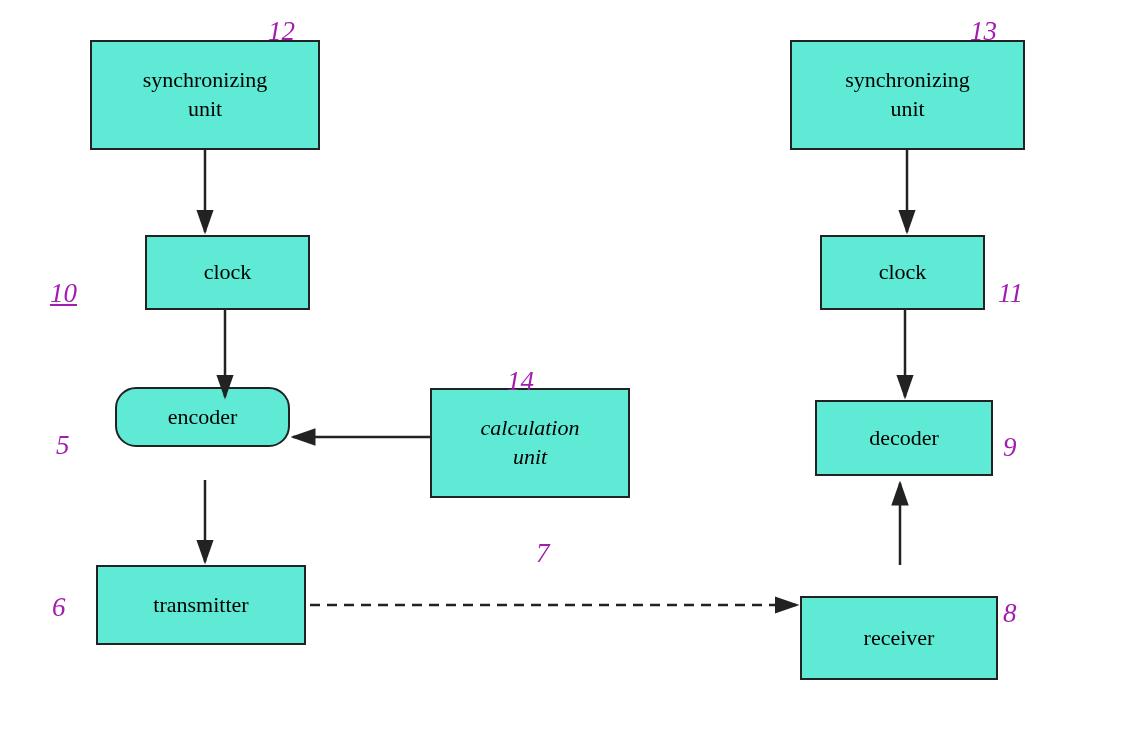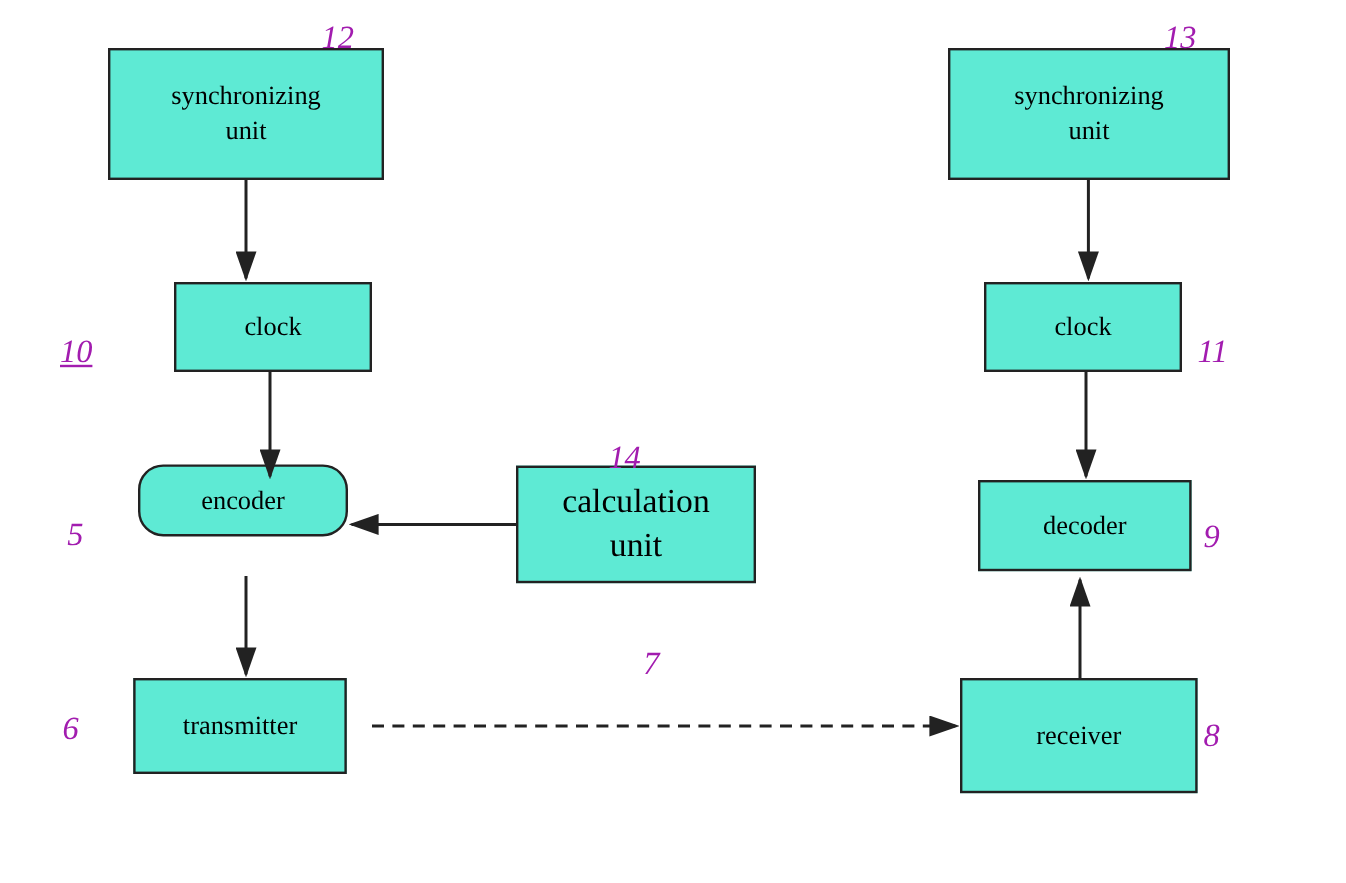--- a/index.html
+++ b/index.html
@@ -58,41 +58,41 @@
   </div>
 
   <div class="block" style="left:145px; top:235px; width:165px; height:75px;">
     clock
   </div>
 
   <div class="block" style="left:115px; top:387px; width:175px; height:60px;border-radius:21px;">
     encoder
   </div>
 
-  <div class="block" style="left:111px; top:565px; width:178px; height:80px;">
+  <div class="block" style="left:96px; top:565px; width:210px; height:80px;">
     transmitter
   </div>
 
-  <div class="block" style="left:430px; top:388px; width:200px; height:98px; font-size:28px;">
+  <div class="block" style="left:430px; top:388px; width:200px; height:110px; font-size:22px;font-style:italic;">
     calculation<br>unit
   </div>
 
   <div class="block" style="left:790px; top:40px; width:235px; height:110px; font-size:22px;">
     synchronizing<br>unit
   </div>
 
   <div class="block" style="left:820px; top:235px; width:165px; height:75px;">
     clock
   </div>
 
   <div class="block" style="left:815px; top:400px; width:178px; height:76px;">
     decoder
   </div>
 
-  <div class="block" style="left:800px; top:565px; width:198px; height:96px;">
+  <div class="block" style="left:800px; top:596px; width:198px; height:84px;">
     receiver
   </div>
 
   <span class="label" style="left:268px; top:16px;">12</span>
   <span class="label" style="left:970px; top:16px;">13</span>
   <span class="label" style="left:50px; top:278px;text-decoration:underline;">10</span>
   <span class="label" style="left:998px; top:278px;">11</span>
   <span class="label" style="left:56px; top:430px;">5</span>
   <span class="label" style="left:52px; top:592px;">6</span>
   <span class="label" style="left:507px; top:366px;">14</span>

